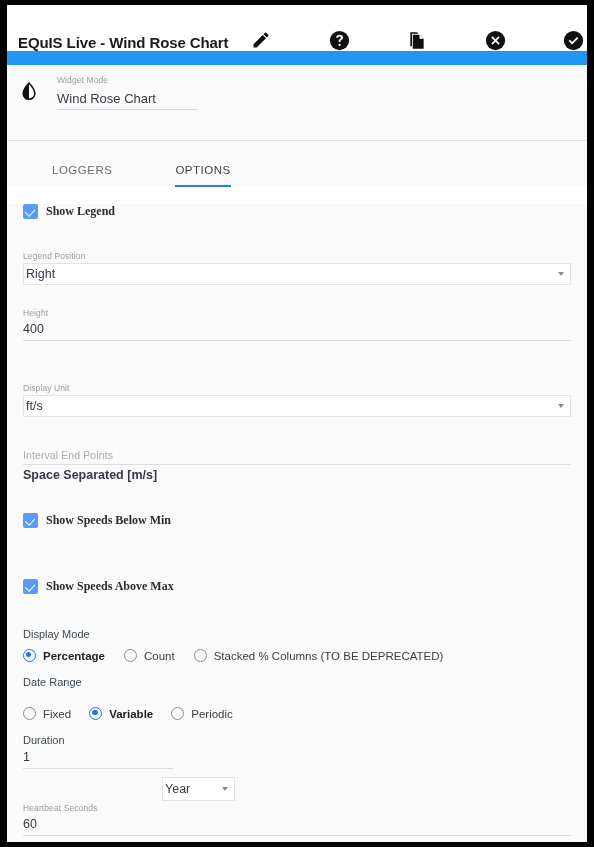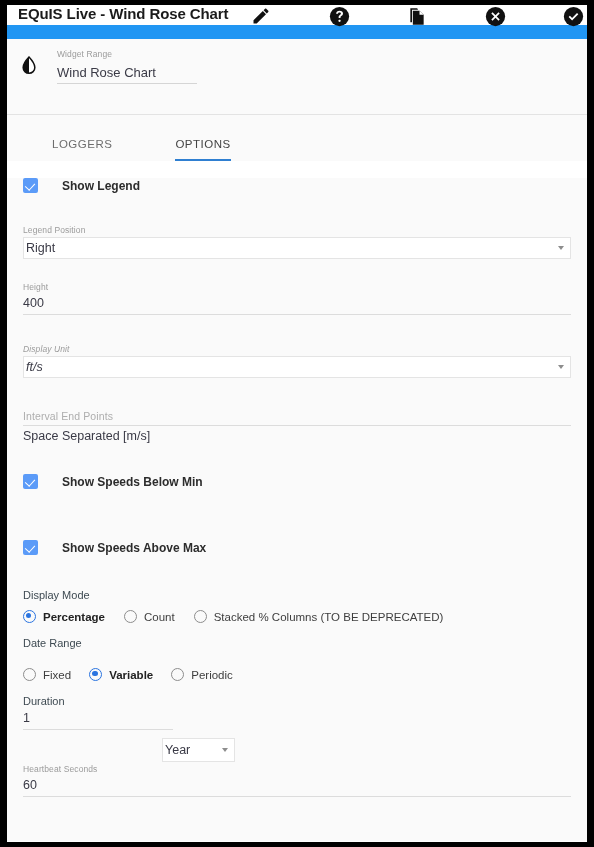--- a/index.html
+++ b/index.html
@@ -13,24 +13,24 @@
   #frame {
     position: absolute;
     left: 7px; top: 5px;
     width: 580px; height: 837px;
     background: #ffffff;
     overflow: hidden;
   }
 
   
   #titlebar {
-    height: 20px;
+    height: 46px;
     background: #ffffff;
     display: flex;
-    align-items: flex-start;
+    align-items: flex-end;
     padding-left: 11px;
   }
   #titlebar .title {
     font-size: 15px;
     font-weight: bold;
     color: #1b1b1b;
     letter-spacing: -0.1px;
     white-space: nowrap;
   }
   #titlebar .icons {
@@ -115,21 +115,22 @@
     content: "";
     position: absolute;
     left: 4px; top: 2.5px;
     width: 5px; height: 8px;
     border: solid #ffffff;
     border-width: 0 1.6px 1.6px 0;
     transform: rotate(42deg);
   }
   .cbox-label {
     font-size: 12px; font-weight: bold; color: #2c2c2c;
-    margin-left: 24px;
+    margin-left: 8px;
+    font-family: Liberation Serif, serif;
   }
 
   .field { position: relative; }
   .f-label {
     font-size: 8.5px; color: #9b9b9b; letter-spacing: .1px;
   }
   .f-label.dark { font-size: 11px; color: #3e4a52; letter-spacing: 0; }
   .f-value {
     font-size: 12.5px; color: #3a3a46;
   }
@@ -228,21 +229,21 @@
   <div id="bluebar"></div>
 
   <div id="widgetblock">
     <div class="drop-ic">
       <svg width="20" height="20" viewBox="0 0 24 24">
         <path d="M12 2.5C12 2.5 5 10 5 15a7 7 0 0 0 14 0c0-5-7-12.5-7-12.5z" fill="#fff" stroke="#111" stroke-width="1.8"></path>
         <path d="M12 2.5C12 2.5 5 10 5 15a7 7 0 0 0 7 7V2.5z" fill="#111"></path>
       </svg>
     </div>
     <div id="wt-wrap">
-      <div id="wt-label">Widget Range</div>
+      <div id="wt-label">Widget Mode</div>
       <div id="wt-value">Wind Rose Chart</div>
     </div>
   </div>
 
   <div id="tabs">
     <div class="tab">LOGGERS</div>
     <div class="tab active">OPTIONS</div>
   </div>
 
   <div id="body">
@@ -258,32 +259,32 @@
         <div class="sv">Right</div>
         <div class="caret"></div>
       </div>
     </div>
 
     <div class="field inp-underline" style="margin-top:23px;">
       <div class="f-label">Height</div>
       <div class="f-value uline">400</div>
     </div>
 
-    <div class="field" style="margin-top:29px;font-style:italic;">
+    <div class="field" style="margin-top:42px;">
       <div class="f-label">Display Unit</div>
       <div class="selbox" style="margin-top:2px;">
         <div class="sv">ft/s</div>
         <div class="caret"></div>
       </div>
     </div>
 
     <div class="field" style="margin-top:32px;">
       <div class="f-label" style="font-size:10.5px;color:#aeaeae;">Interval End Points</div>
       <div class="uline" style="height:4px;"></div>
-      <div class="f-value" style="padding-top:3px;">Space Separated [m/s]</div>
+      <div class="f-value" style="padding-top:3px;font-weight:bold;">Space Separated [m/s]</div>
     </div>
 
     <div class="row-check" style="margin-top:31px;">
       <div class="cbox"></div>
       <div class="cbox-label">Show Speeds Below Min</div>
     </div>
 
     <div class="row-check" style="margin-top:51px;">
       <div class="cbox"></div>
       <div class="cbox-label">Show Speeds Above Max</div>

